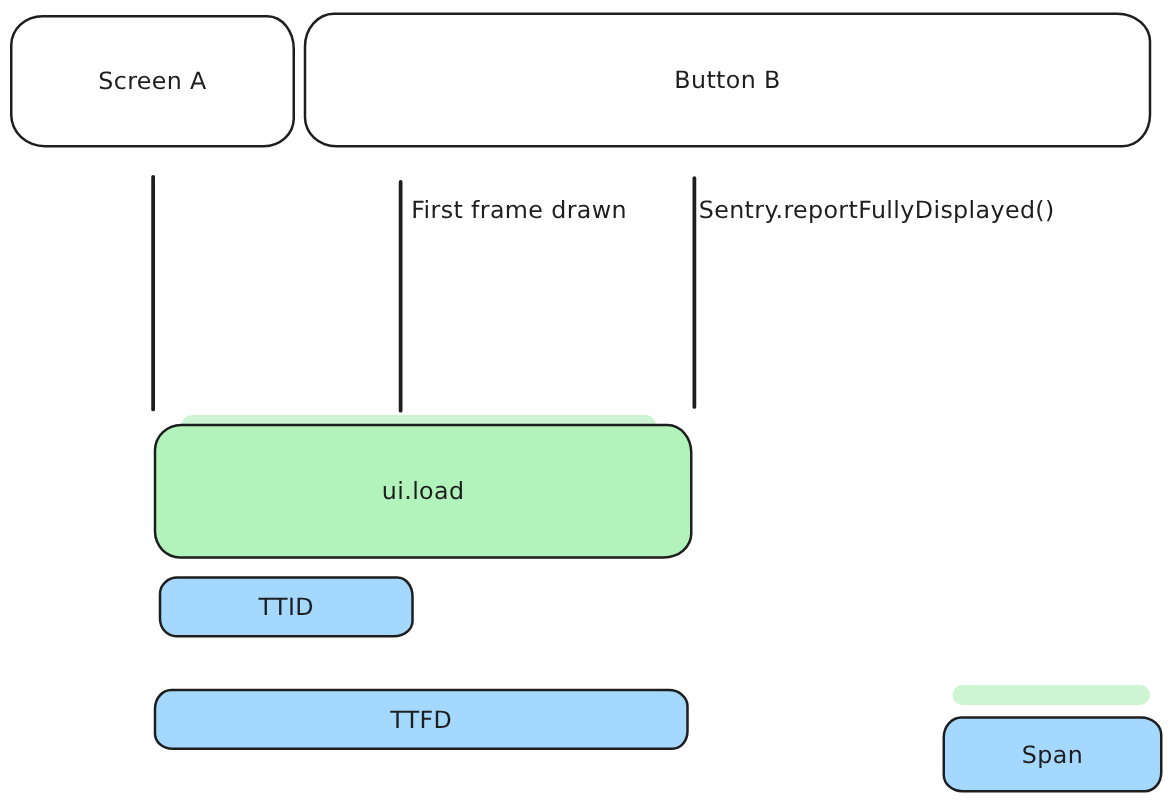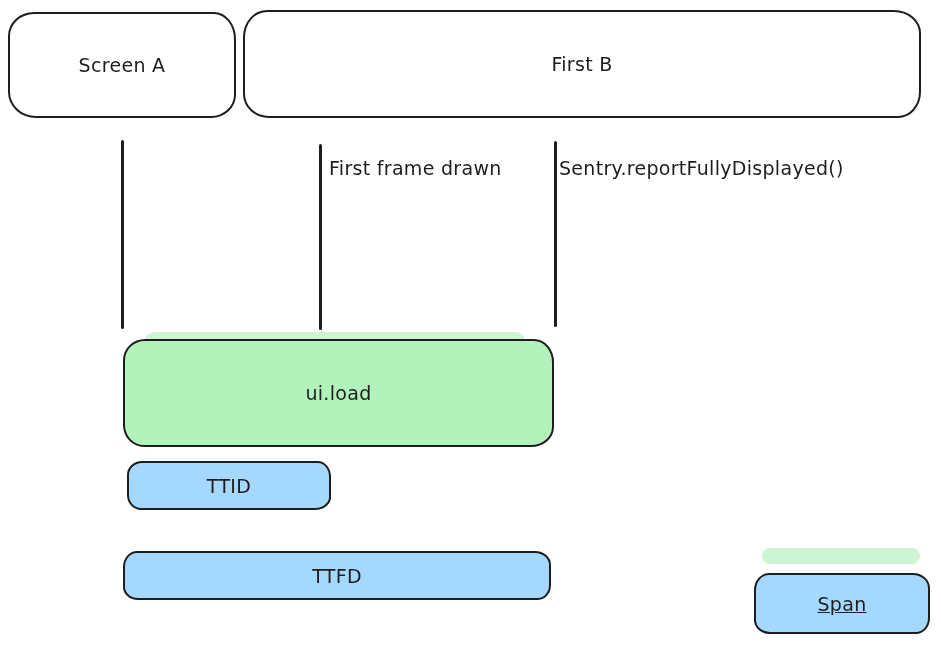--- a/index.html
+++ b/index.html
@@ -84,33 +84,32 @@
   .spill-legend { left: 762px; top: 548px; width: 158px; height: 16px; }
   .box, .marker, .event-label { z-index: 1; }
   
   .legend-transaction {
     left: 754px; top: 498px; width: 176px; height: 59px;
     border-radius: 17px 15px 18px 16px / 16px 18px 15px 17px;
   }
   .legend-span {
     left: 754px; top: 573px; width: 176px; height: 61px;
     border-radius: 15px 17px 14px 16px / 17px 15px 16px 14px;
-    text-decoration: underline;
   }
 </style>
 </head>
 <body>
 
 <div class="canvas">
 
   <div class="box screen-a">
     <span>Screen A</span>
   </div>
   <div class="box screen-b">
-    <span>First B</span>
+    <span>Button B</span>
   </div>
 
   <div class="marker marker-1"></div>
   <div class="marker marker-2"></div>
   <div class="marker marker-3"></div>
 
   <div class="event-label event-label-2">First frame drawn</div>
   <div class="event-label event-label-3">Sentry.reportFullyDisplayed()</div>
 
   <div class="spill spill-uiload"></div>

